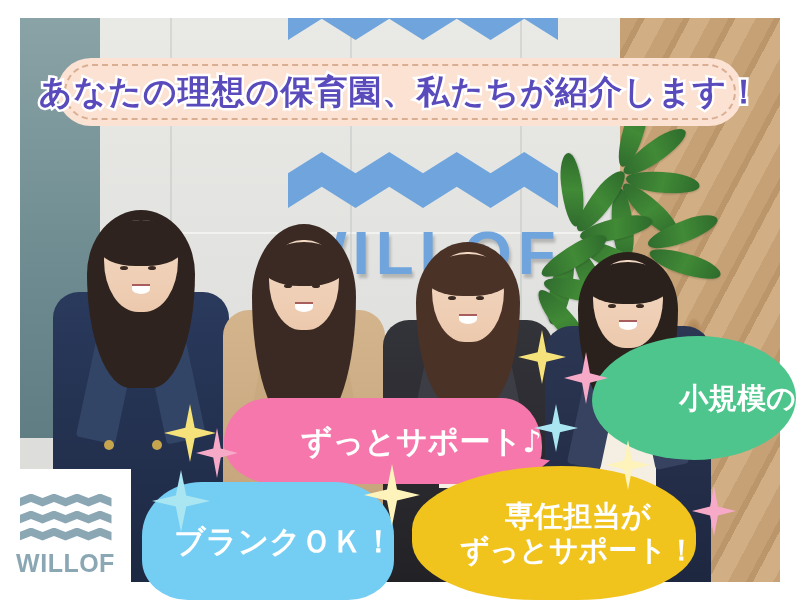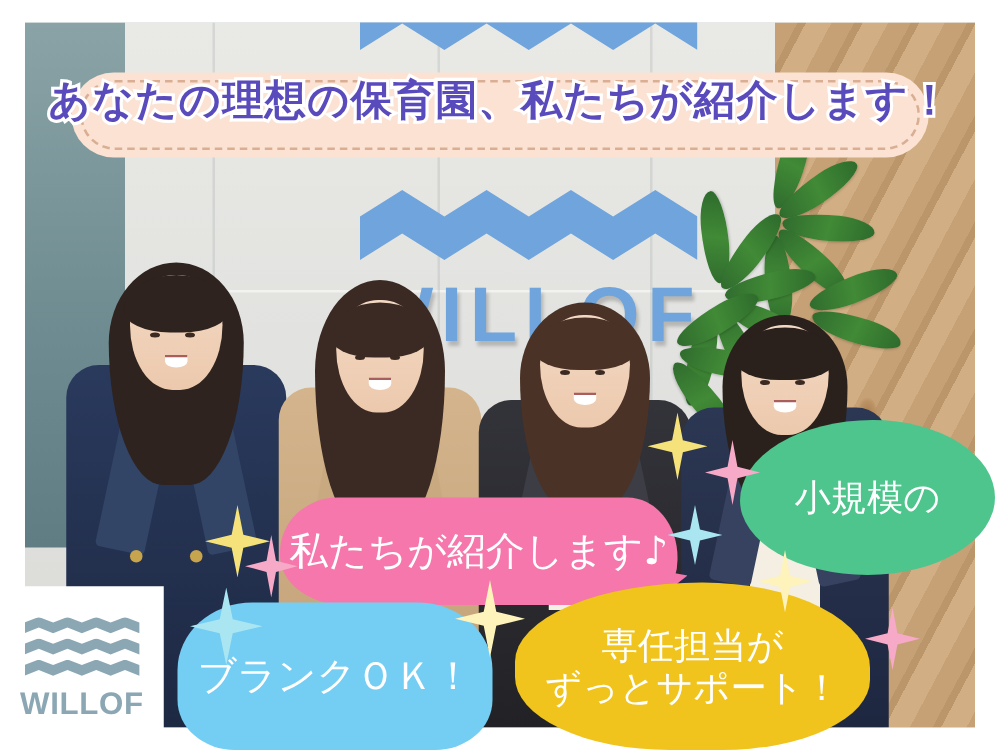--- a/index.html
+++ b/index.html
@@ -166,21 +166,21 @@
   .headline {
     position: absolute;
     left: 57px;
     top: 58px;
     width: 686px;
     height: 68px;
     background: #fbe2d3;
     border-radius: 34px;
     box-sizing: border-box;
     display: flex;
-    align-items: flex-start;
+    align-items: center;
     justify-content: center;
     z-index: 40;
   }
   .headline-dash {
     position: absolute;
     left: 7px; top: 6px; right: 7px; bottom: 6px;
     border: 2px dashed #d9ae93;
     border-radius: 30px;
     pointer-events: none;
   }
@@ -195,24 +195,24 @@
     -webkit-text-stroke: 5px #ffffff;
     paint-order: stroke fill;
     text-shadow: 0 0 0 #fff;
   }
 
   
   .blob {
     position: absolute;
     display: flex;
     align-items: center;
-    justify-content: center;
+    justify-content: flex-end;
     color: #ffffff;
     font-family: "DejaVu Sans", "Liberation Sans", sans-serif;
-    font-weight: 400;
+    font-weight: 700;
     text-align: center;
     line-height: 1.18;
   }
 
   .blob-green {
     left: 592px; top: 336px;
     width: 204px; height: 124px;
     background: #4ec58c;
     border-radius: 52% 48% 50% 50% / 52% 50% 50% 48%;
     font-size: 29px;
@@ -426,21 +426,21 @@
   <div class="sparkle" style="left:692px; top:486px; width:44px; height:50px; background:#f7a9c8;"></div>
 
   <div class="blob blob-green">
     <div>
       <div>小規模の</div>
     </div>
   </div>
 
   <div class="blob-pink-tail"></div>
   <div class="blob blob-pink">
-    <div>私たちが紹介します♪</div>
+    <div>ずっとサポート♪</div>
   </div>
 
   <div class="blob blob-yellow">
     <div>
       <div>専任担当が</div>
       <div>ずっとサポート！</div>
     </div>
   </div>
 
   <div class="blob blob-blue">

